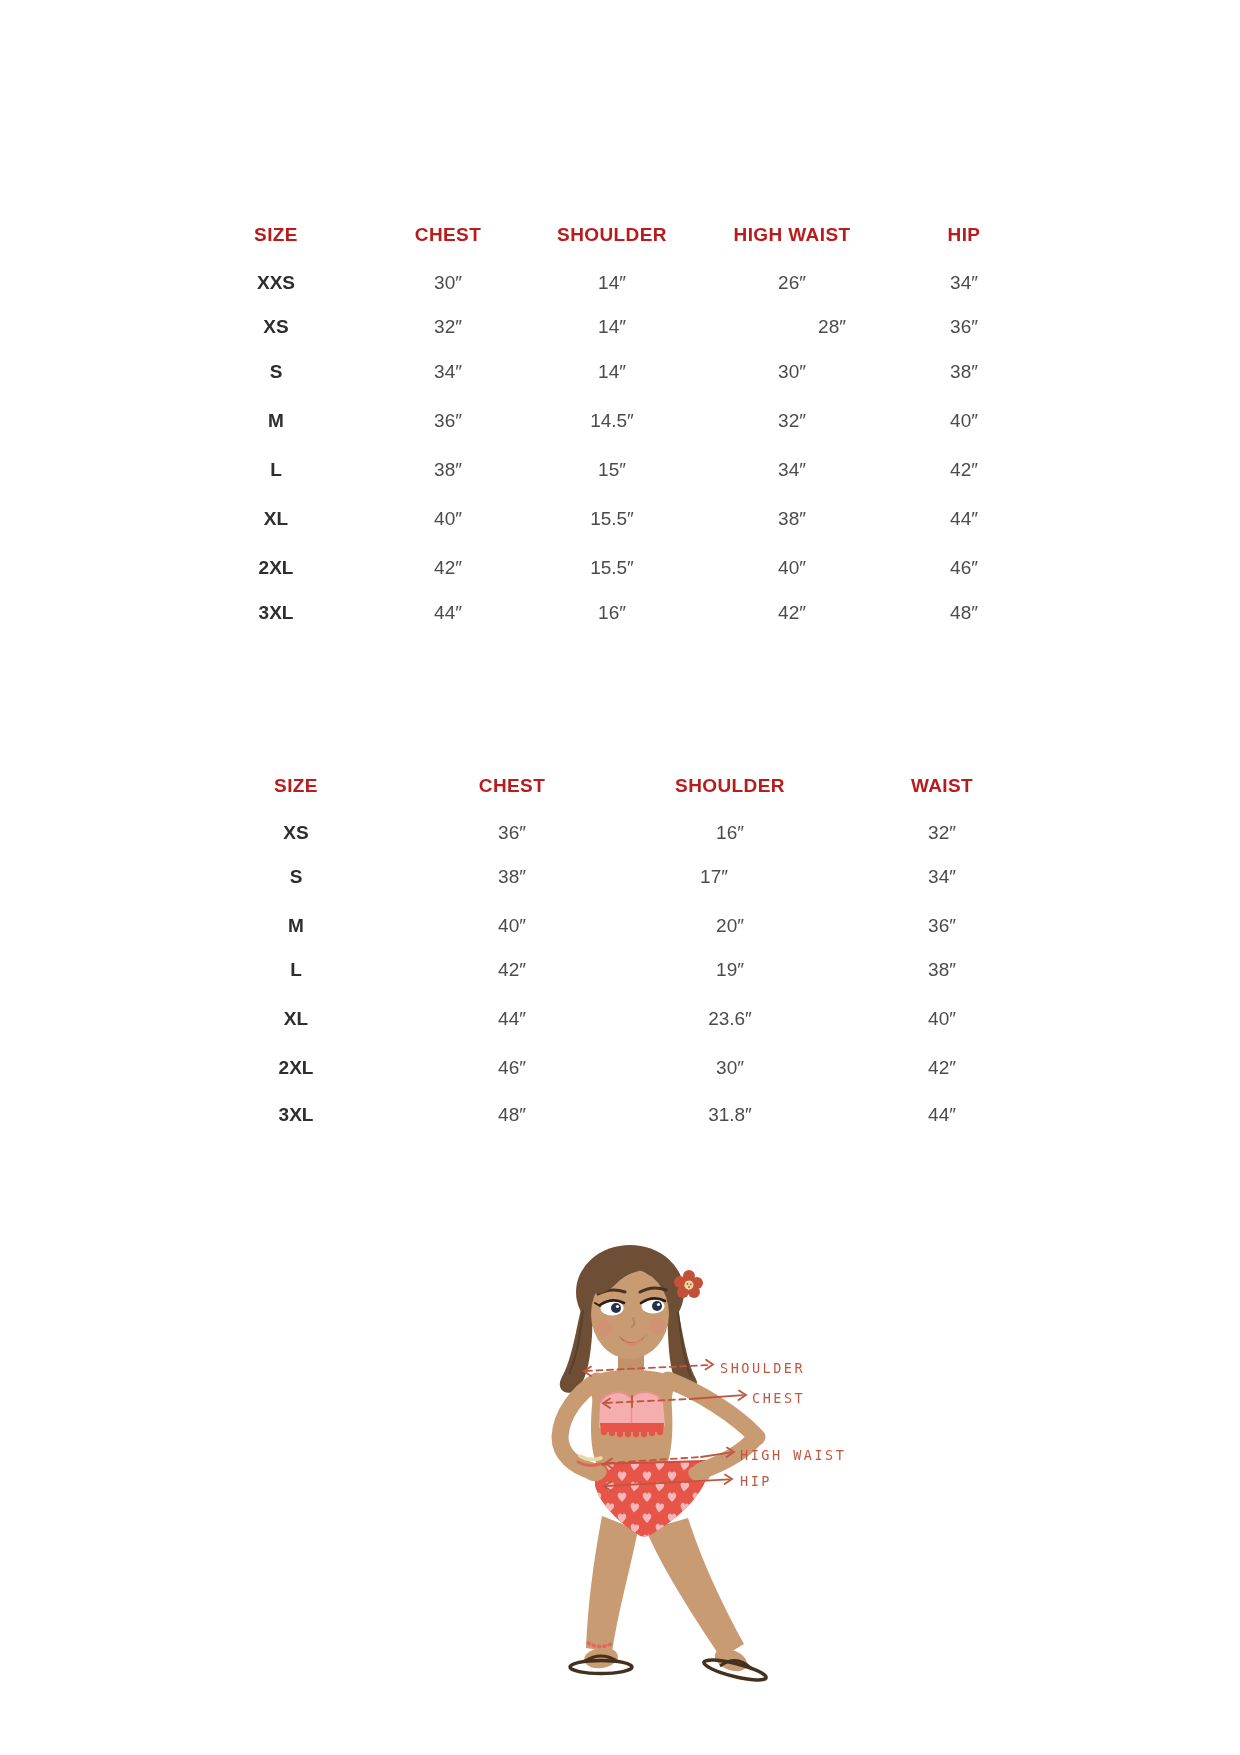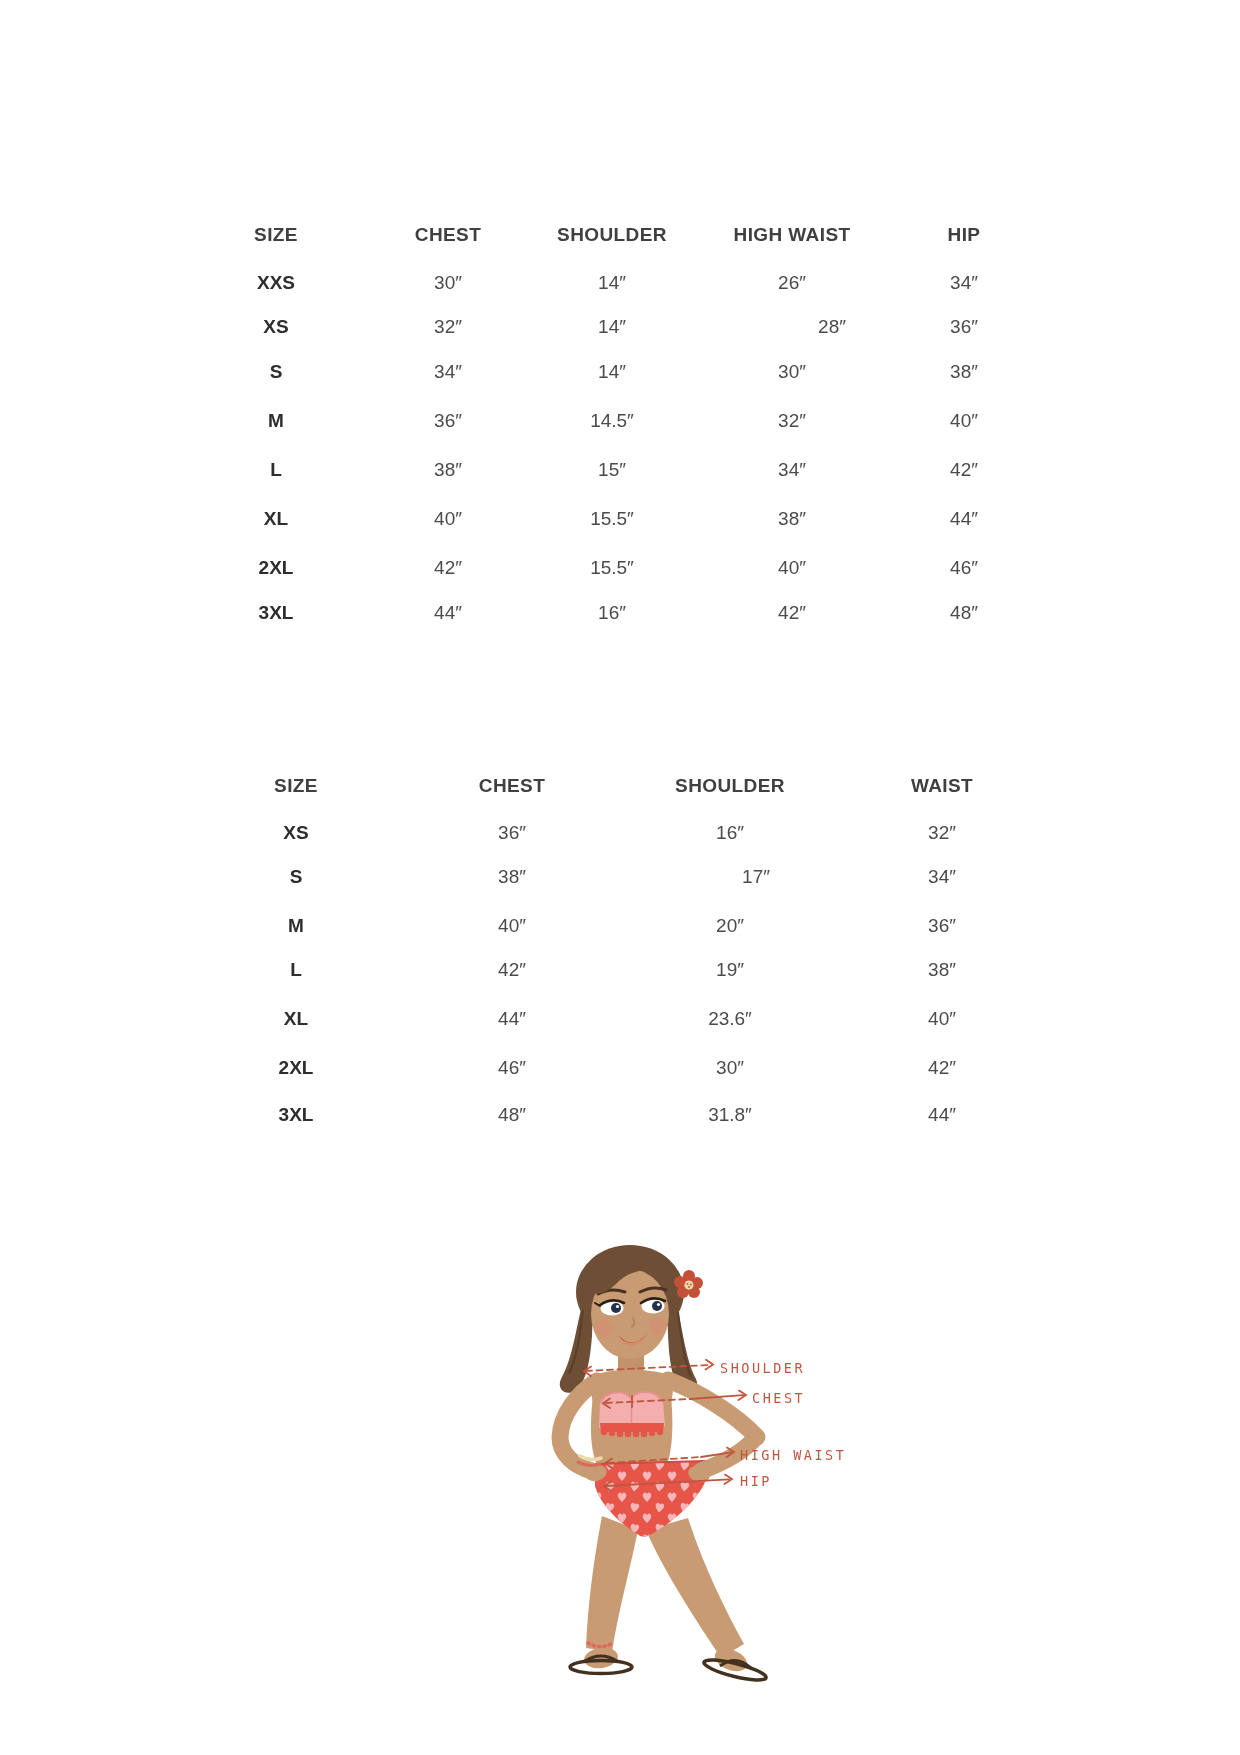--- a/index.html
+++ b/index.html
@@ -10,21 +10,21 @@
   .chart-title {
     position:absolute; transform:translateX(-50%);
     font-size:23px; letter-spacing:2px; color:#b6534f; white-space:nowrap;
     line-height:28px;
   }
   .trow { position:absolute; left:0; top:0; width:100%; height:28px; }
   .cell {
     position:absolute; transform:translateX(-50%); white-space:nowrap;
     font-size:19px; line-height:28px; color:#4b4b4b; font-weight:400;
   }
-  .cell.head { font-weight:700; color:#404040; letter-spacing:0.4px; }
+  .cell.head { font-weight:700; color:#b91c1c; letter-spacing:0.4px; }
   .cell.size { font-weight:700; color:#2e2e2e; }
   .figure-wrap { position:absolute; left:390px; top:1240px; width:480px; height:470px; }
   .anno {
     font-family:"DejaVu Sans Mono", monospace;
     font-size:13.5px; letter-spacing:2.5px; fill:#bf5740;
   }
   .alin { stroke:#bf5740; stroke-width:1.8; fill:none; stroke-linecap:round; }
   .adash { stroke-dasharray:6,4.5; }
 </style>
 </head>
@@ -108,21 +108,21 @@
 
   <div class="trow" style="top:819px">
     <span class="cell size" style="left:296px">XS</span>
     <span class="cell" style="left:512px">36″</span>
     <span class="cell" style="left:730px">16″</span>
     <span class="cell" style="left:942px">32″</span>
   </div>
   <div class="trow" style="top:863px">
     <span class="cell size" style="left:296px">S</span>
     <span class="cell" style="left:512px">38″</span>
-    <span class="cell" style="left:756px">17″</span>
+    <span class="cell" style="left:714px">17″</span>
     <span class="cell" style="left:942px">34″</span>
   </div>
   <div class="trow" style="top:912px">
     <span class="cell size" style="left:296px">M</span>
     <span class="cell" style="left:512px">40″</span>
     <span class="cell" style="left:730px">20″</span>
     <span class="cell" style="left:942px">36″</span>
   </div>
   <div class="trow" style="top:956px">
     <span class="cell size" style="left:296px">L</span>

